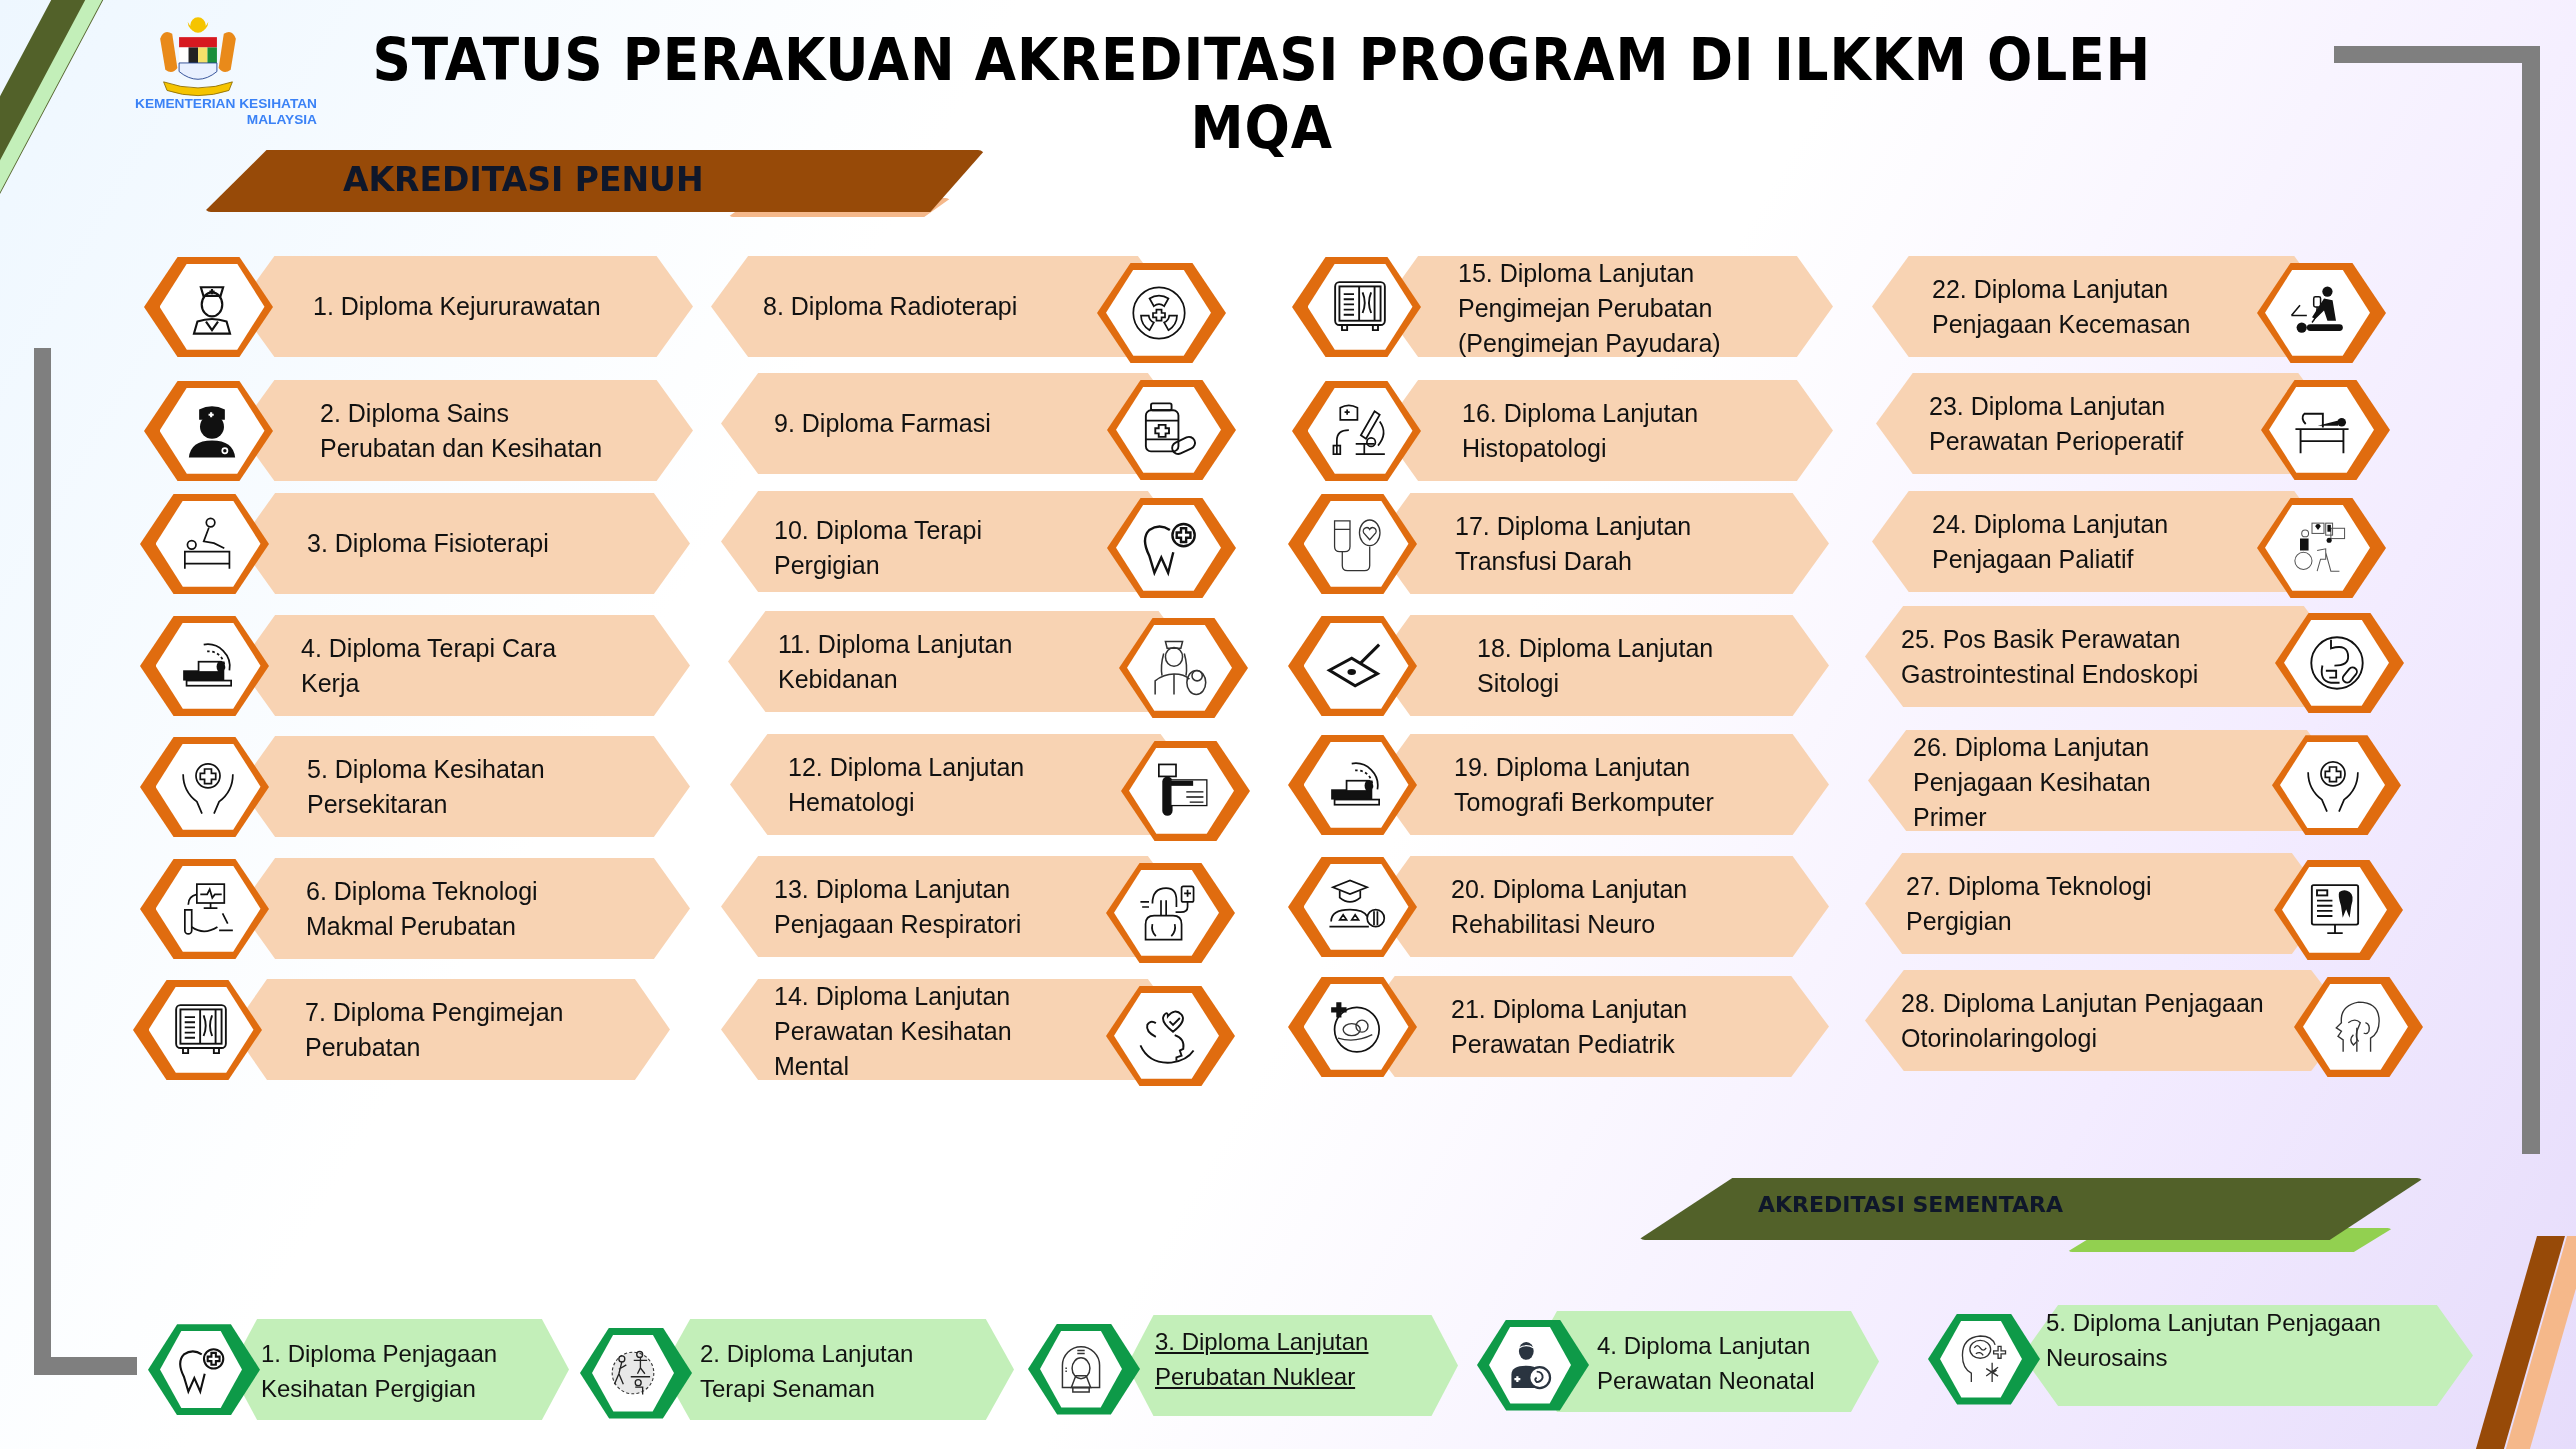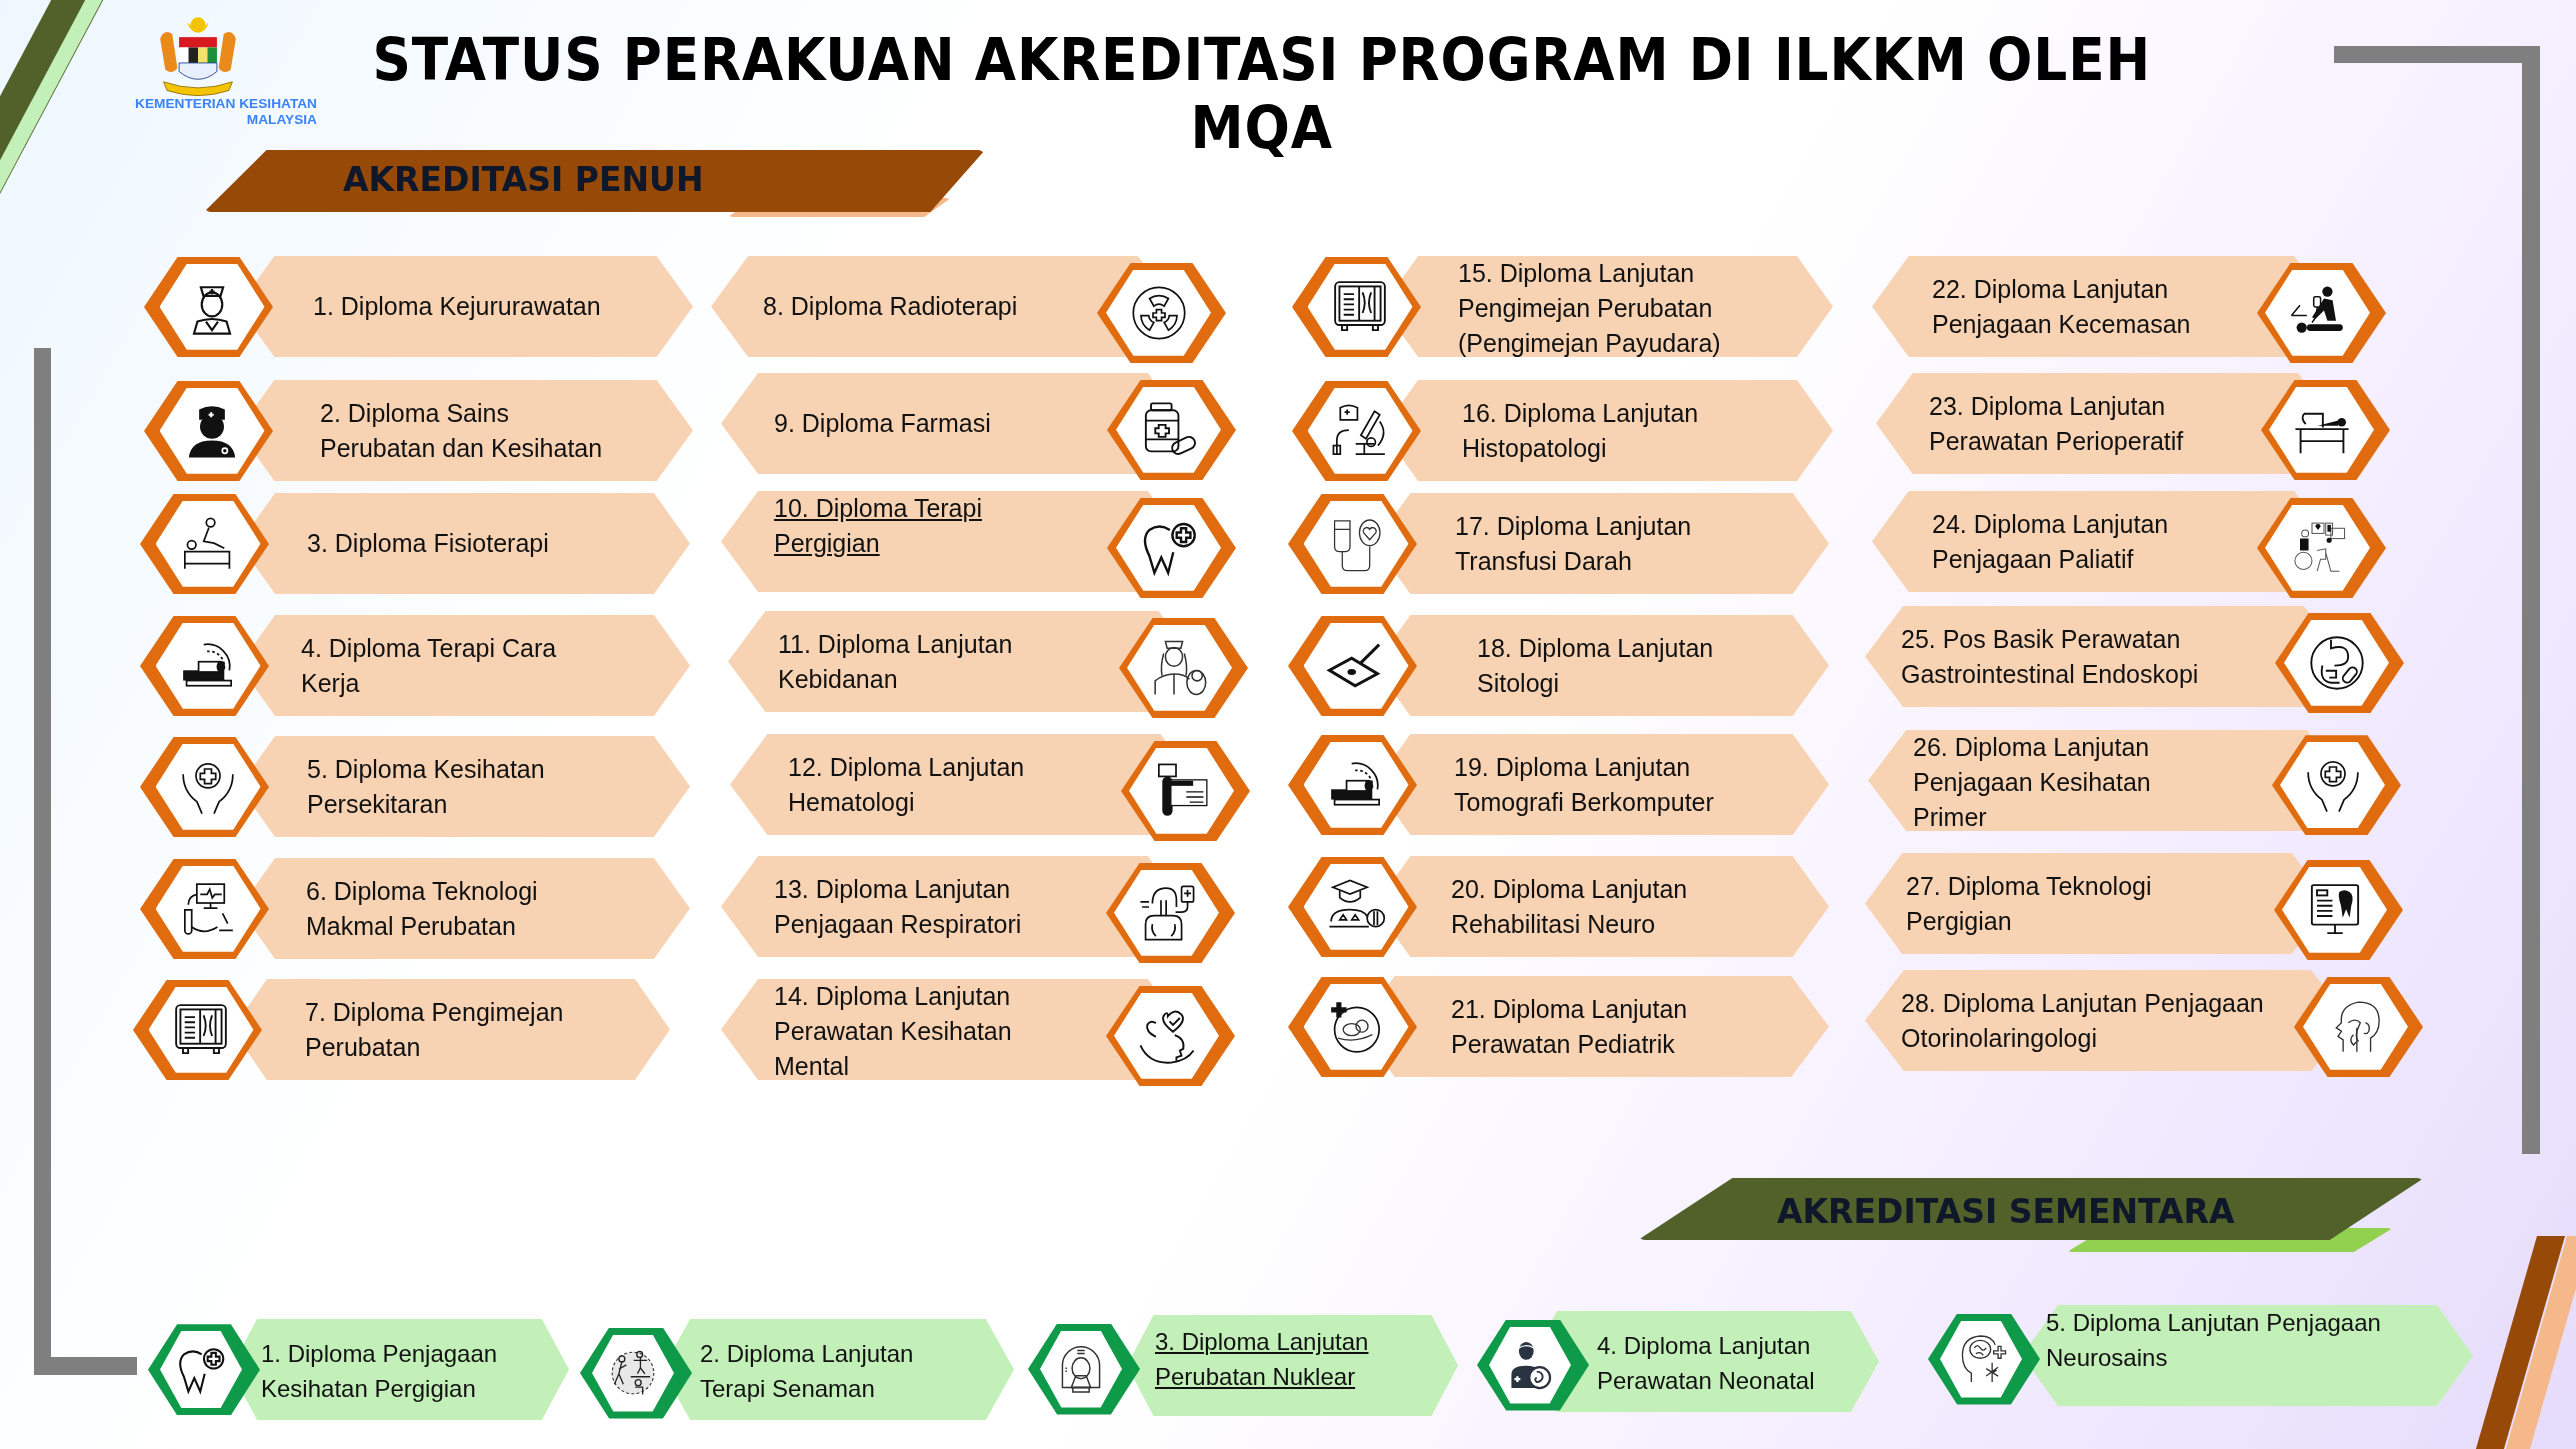--- a/index.html
+++ b/index.html
@@ -95,21 +95,21 @@
 
 <div class="banner" style="left:204px; top:150px; width:781px; height:69px;">
   <div class="abs" style="left:524px; top:48px; width:223px; height:19px; background:#f5b88a; clip-path:polygon(12% 0,100% 0,88% 100%,0 100%); border-radius:5.2px;"></div>
   <div class="abs" style="left:0; top:0; width:781px; height:62px; background:#974a08; clip-path:polygon(8% 0,100% 0,93% 100%,0 100%); border-radius:6.9px;"></div>
   <div class="banner-text" style="left:139px; top:10.3px; font-size:33px;">AKREDITASI PENUH</div>
 </div>
 
 <div class="banner" style="left:1638px; top:1178px; width:790px; height:77px;">
   <div class="abs" style="left:429px; top:50px; width:326px; height:24px; background:#92d050; clip-path:polygon(12% 0,100% 0,88% 100%,0 100%); border-radius:5.2px;"></div>
   <div class="abs" style="left:0; top:0; width:786px; height:62px; background:#526129; clip-path:polygon(12% 0,100% 0,88% 100%,0 100%); border-radius:6.9px;"></div>
-  <div class="banner-text" style="left:120px; top:13.7px; font-size:33px;margin-left:19px;">AKREDITASI SEMENTARA</div>
+  <div class="banner-text" style="left:120px; top:13.7px; font-size:22px;">AKREDITASI SEMENTARA</div>
 </div>
 
 <div class="card orange" style="left:144px; top:256px; width:550px; height:101px;">
   <div class="plate" style="left:94px; width:455px;"></div>
   <div class="hex-outer" style="left:0; top:0.9px;"></div>
   <div class="hex-inner" style="left:15.5px; top:7.7px;">
     <svg width="60" height="60" viewBox="0 0 70 70">
         <g fill="none" stroke="#111" stroke-width="2.5">
           <path d="M22 12 h26 l-3 10 h-20z"></path>
           <path d="M35 14 v6 M32 17 h6"></path>
@@ -268,21 +268,21 @@
   <div class="hex-outer" style="left:386px; top:6.9px;"></div>
   <div class="hex-inner" style="left:395px; top:13.7px;">
     <svg width="60" height="60" viewBox="0 0 70 70">
         <g fill="none" stroke="#111" stroke-width="2.8">
           <path d="M36 14 q-12 -8 -24 0 q-10 10 0 30 l6 20 l8 -18 l8 18 l6 -24"></path>
           <circle cx="52" cy="20" r="13" fill="#fff"></circle>
           <path d="M49 12 h6 v5 h5 v6 h-5 v5 h-6 v-5 h-5 v-6 h5z"></path>
         </g>
       </svg>
   </div>
-  <div class="label" style="left:53px; top:0;text-decoration:underline;">10. Diploma Terapi
+  <div class="label" style="left:53px; top:22px;">10. Diploma Terapi
      Pergigian</div>
 </div>
 
 <div class="card orange" style="left:728px; top:611px; width:550px; height:101px;">
   <div class="plate" style="left:0; width:468px;"></div>
   <div class="hex-outer" style="left:391px; top:6.9px;"></div>
   <div class="hex-inner" style="left:399px; top:13.7px;">
     <svg width="60" height="60" viewBox="0 0 70 70">
         <g fill="none" stroke="#333" stroke-width="1.8">
           <path d="M18 4 h20 l-2 8 h-16z"></path>

